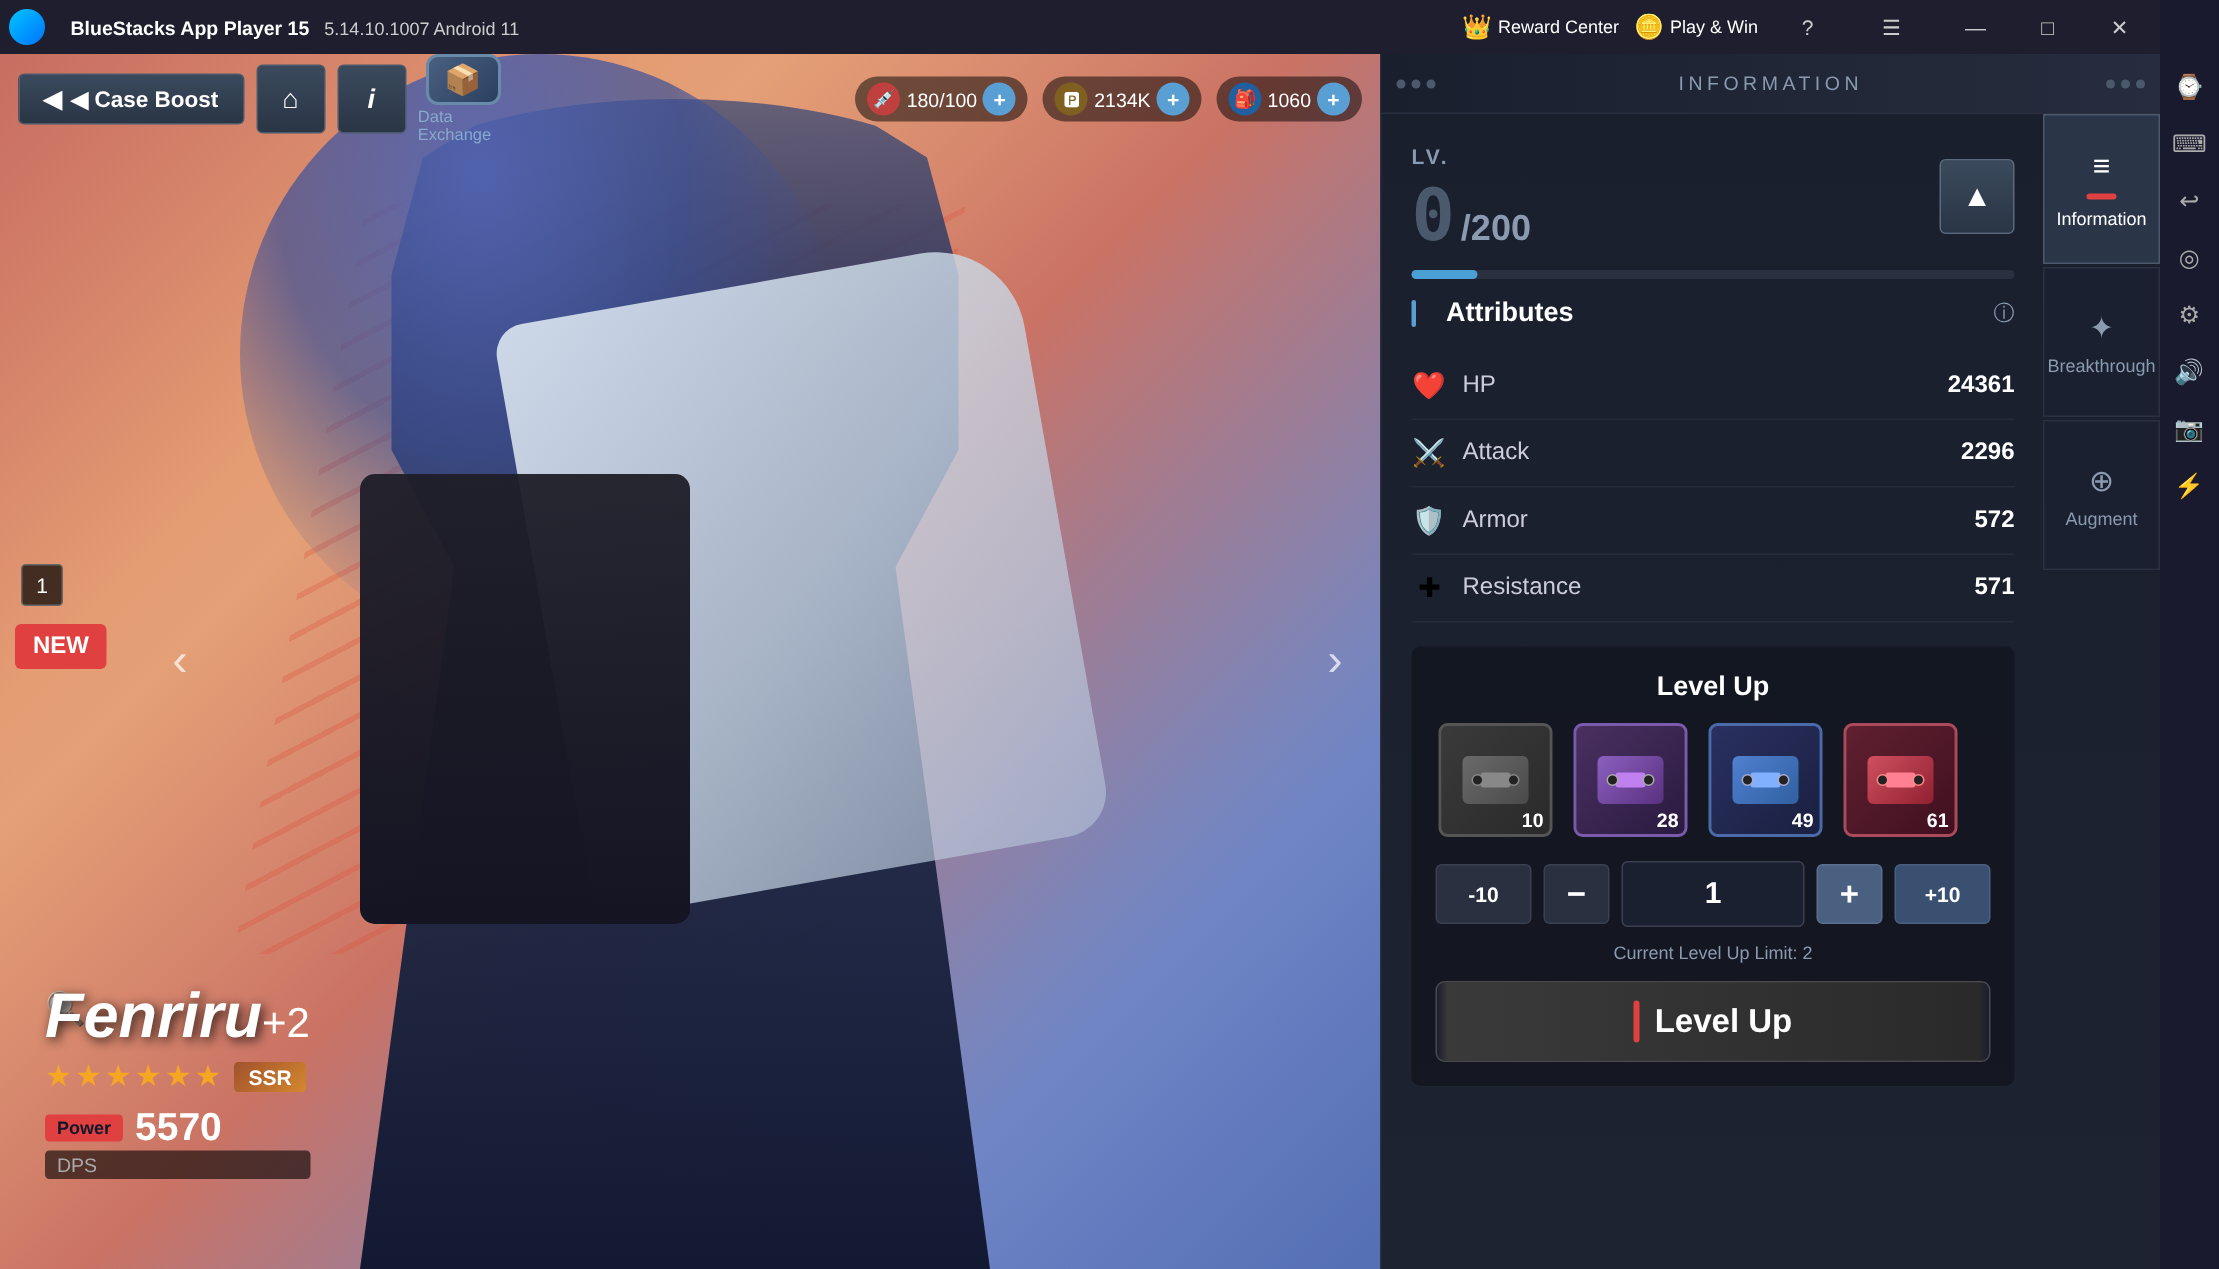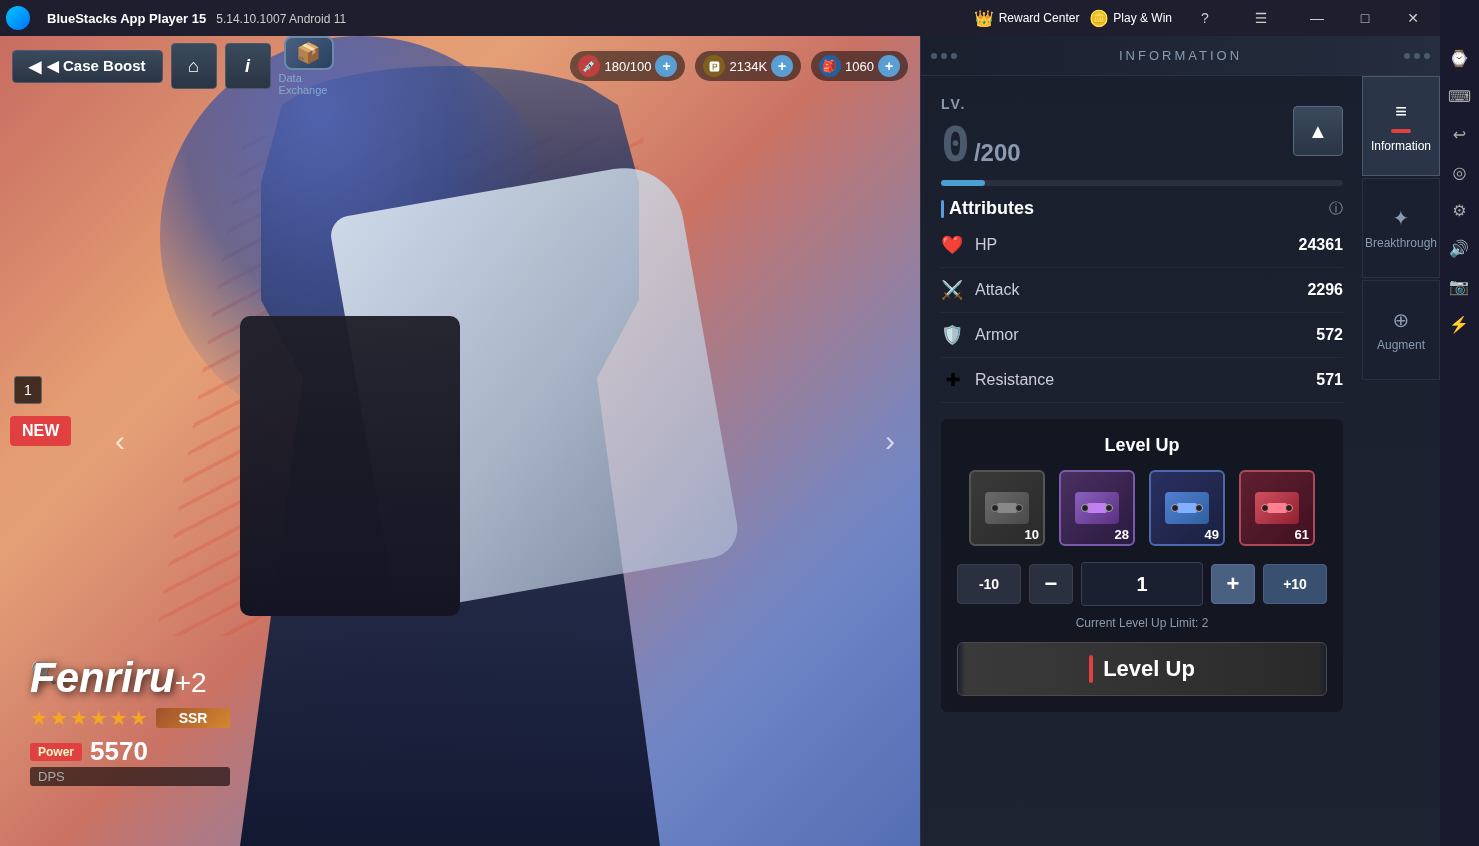--- a/index.html
+++ b/index.html
@@ -180,33 +180,33 @@
       align-items: center;
       gap: 2px;
       margin-top: 4px;
     }
     .star { color: #f5a623; font-size: 20px; }
     .ssr-badge {
       background: linear-gradient(135deg, #a0522d, #d4882e);
       color: #fff;
       font-size: 14px;
       font-weight: bold;
-      padding: 2px 23px;
+      padding: 2px 10px;
       border-radius: 3px;
       margin-left: 6px;
     }
     .power-bar {
       display: flex;
       align-items: center;
       gap: 8px;
       margin-top: 6px;
     }
     .power-icon {
       background: #e04040;
-      color: #fef9c3;
+      color: #0f172a;
       font-size: 12px;
       padding: 2px 8px;
       border-radius: 3px;
       font-weight: bold;
     }
     .power-value {
       color: #fff;
       font-size: 26px;
       font-weight: bold;
     }
@@ -420,22 +420,22 @@
       border-radius: 4px;
       display: flex; align-items: center; justify-content: center;
       cursor: pointer;
       color: #fff; font-size: 20px;
     }
 
     
     .attr-header {
       display: flex;
       align-items: center;
-      gap: 5px;
-      margin-bottom: 4px;
+      gap: 20px;
+      margin-bottom: 16px;
     }
     .attr-bar {
       width: 3px; height: 18px;
       background: #5a9fd4;
       border-radius: 2px;
     }
     .attr-title {
       color: #fff;
       font-size: 18px;
       font-weight: bold;
@@ -480,21 +480,21 @@
       text-align: center;
       color: #fff;
       font-size: 18px;
       font-weight: bold;
       margin-bottom: 14px;
     }
     .levelup-items {
       display: flex;
       gap: 10px;
       margin-bottom: 16px;
-      justify-content: center;
+      justify-content: flex-start;
     }
     .levelup-item {
       width: 80px;
       display: flex; flex-direction: column; align-items: center;
       position: relative;
     }
     .levelup-item-box {
       width: 76px; height: 76px;
       border-radius: 6px;
       border: 2px solid #555;

